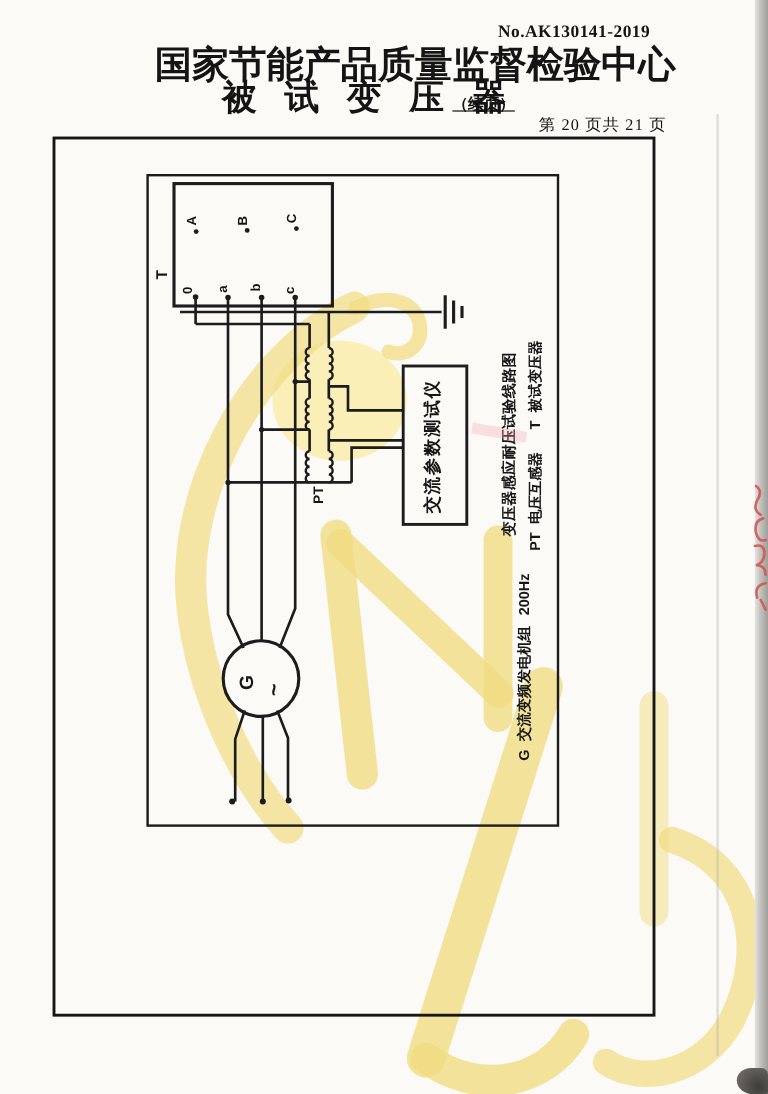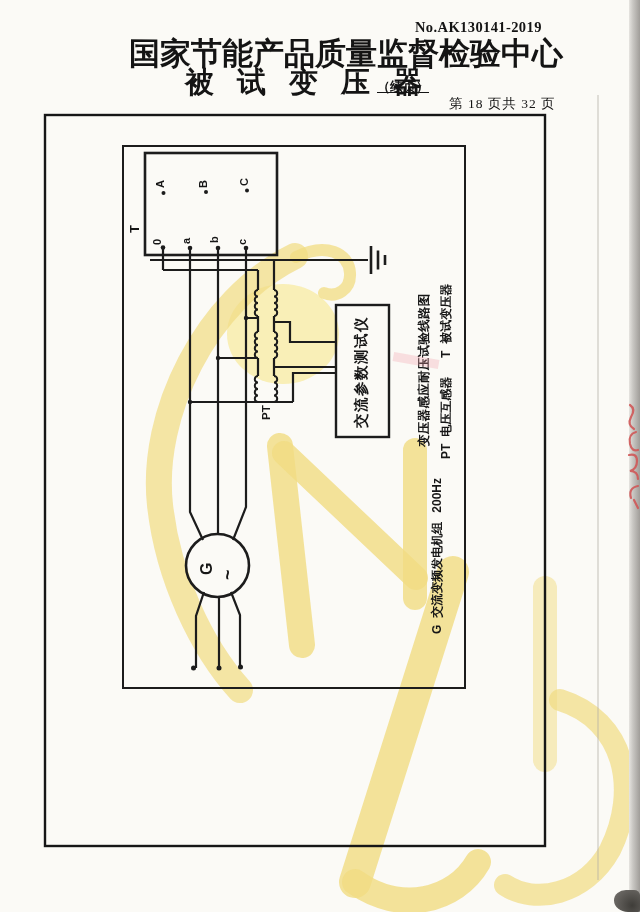--- a/index.html
+++ b/index.html
@@ -67,21 +67,21 @@
       <path d="M355,882 C400,914 455,902 478,862" stroke-width="26" opacity="0.8"></path>
       <path d="M545,588 L545,760" stroke-width="24" opacity="0.5"></path>
       <path d="M560,700 C625,720 640,790 610,850 C585,895 535,905 505,885" stroke-width="22" opacity="0.7"></path>
     </g>
   </svg>
 
   <div class="hdr report-no">No.AK130141-2019</div>
   <div class="hdr center-name">国家节能产品质量监督检验中心</div>
   <div class="hdr report-title">被试变压器</div>
   <div class="hdr continuation">（续页）</div>
-  <div class="hdr page-info">第 18 页共 32 页</div>
+  <div class="hdr page-info">第 20 页共 21 页</div>
 
   <svg class="diag-svg" width="640" height="912" viewBox="0 0 640 912">
 
     <rect x="45" y="115" width="500" height="731" fill="none" stroke="#161616" stroke-width="2.4"></rect>
     <rect x="123" y="146" width="342" height="542" fill="none" stroke="#1c1c1c" stroke-width="2"></rect>
     <rect x="145" y="153" width="132" height="102" fill="none" stroke="#1c1c1c" stroke-width="2.6"></rect>
     <rect x="336" y="305" width="53" height="132" fill="none" stroke="#1c1c1c" stroke-width="2.4"></rect>
 
     <path fill="none" stroke="#1c1c1c" stroke-width="2.2" d="
       M163,248 V270  M150,260 H368  M163,270 H258

